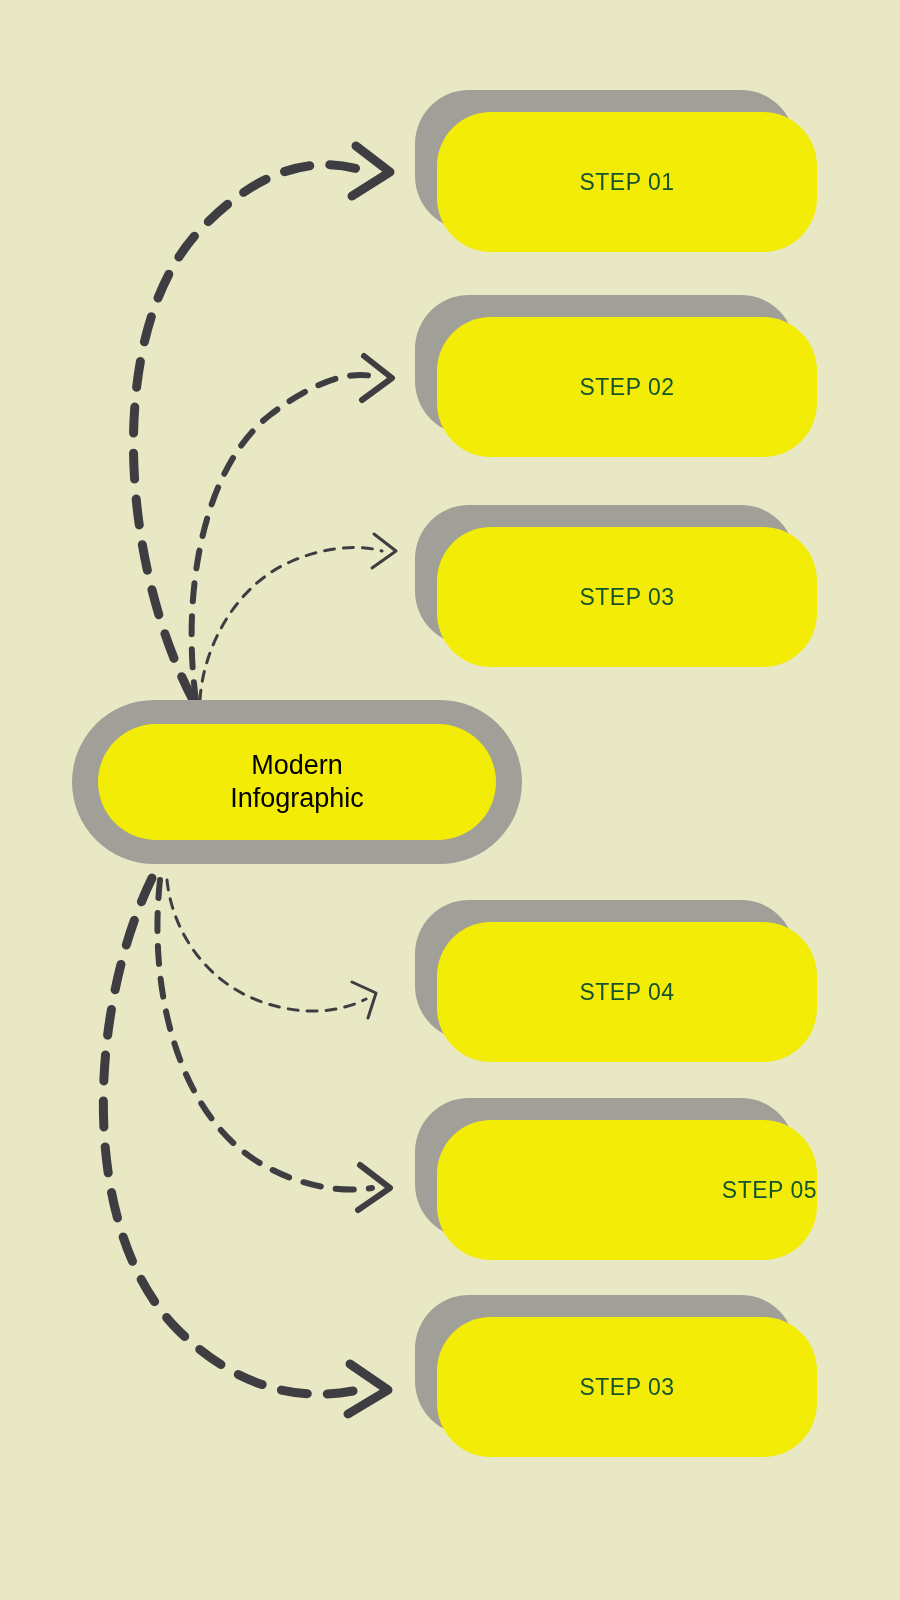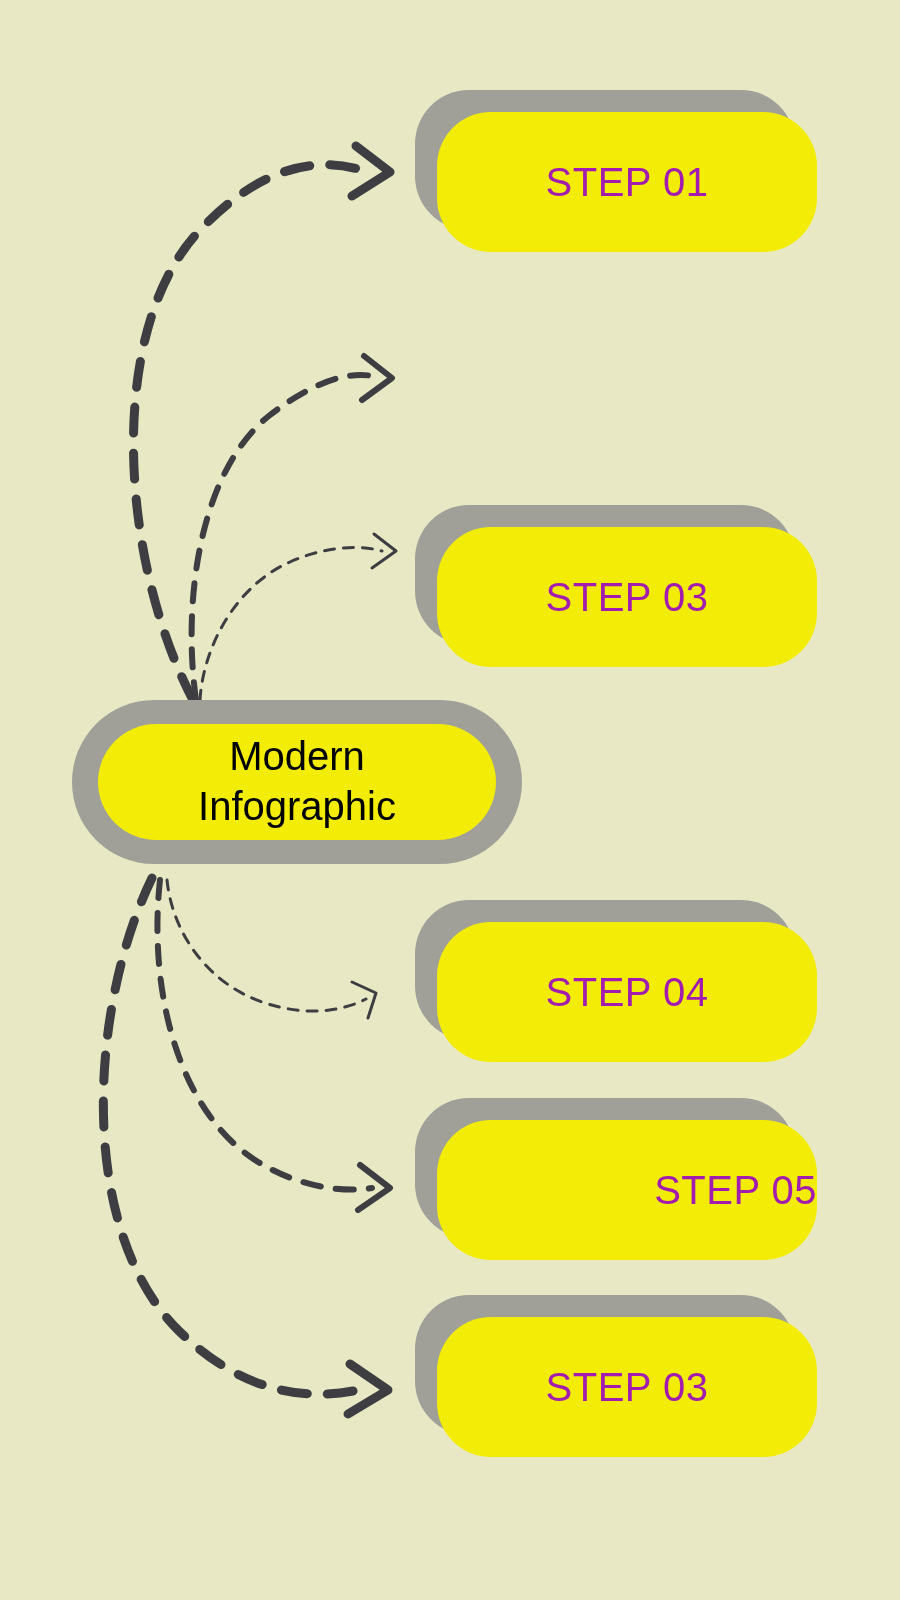--- a/index.html
+++ b/index.html
@@ -52,23 +52,23 @@
     top: 22px;
     width: 100%;
     height: 100%;
     background: #f2ec07;
     border-radius: 54px;
     display: flex;
     align-items: center;
     justify-content: center;
   }
   .step-label {
-    font-size: 40px;
+    font-size: 23px;
     font-weight: 400;
-    color: #a21caf;
+    color: #14532d;
     letter-spacing: 0.5px;
     white-space: nowrap;
   }
 
   
   #center-node {
     position: absolute;
     left: 72px;
     top: 700px;
     width: 450px;
@@ -91,21 +91,21 @@
     width: 398px;
     height: 116px;
     background: #f2ec07;
     border-radius: 58px;
     display: flex;
     flex-direction: column;
     align-items: center;
     justify-content: center;
   }
   .center-line {
-    font-size: 40px;
+    font-size: 27px;
     color: #000000;
     line-height: 1.24;
     white-space: nowrap;
   }
 </style>
 </head>
 <body>
 
 <div id="canvas" style="background: rgb(232, 233, 196);">
 
@@ -126,20 +126,26 @@
       </g>
   </svg>
 
   <div class="step-node" style="left: 415px; top: 90px; width: 380px; height: 140px;">
     <div class="step-shadow" style="background: rgb(160, 160, 152);"></div>
     <div class="step-face" style="background: rgb(242, 236, 7);">
       <span class="step-label">STEP 01</span>
     </div>
   </div>
 
+  <div class="step-node" style="left: 415px; top: 295px; width: 380px; height: 140px;">
+    <div class="step-shadow" style="background: rgb(160, 160, 152);"></div>
+    <div class="step-face" style="background: rgb(242, 236, 7);">
+      <span class="step-label">STEP 02</span>
+    </div>
+  </div>
 
   <div class="step-node" style="left: 415px; top: 505px; width: 380px; height: 140px;">
     <div class="step-shadow" style="background: rgb(160, 160, 152);"></div>
     <div class="step-face" style="background: rgb(242, 236, 7); justify-content: center;">
       <span class="step-label">STEP 03</span>
     </div>
   </div>
 
   <div class="step-node" style="left: 415px; top: 900px; width: 380px; height: 140px;">
     <div class="step-shadow" style="background: rgb(160, 160, 152);"></div>

